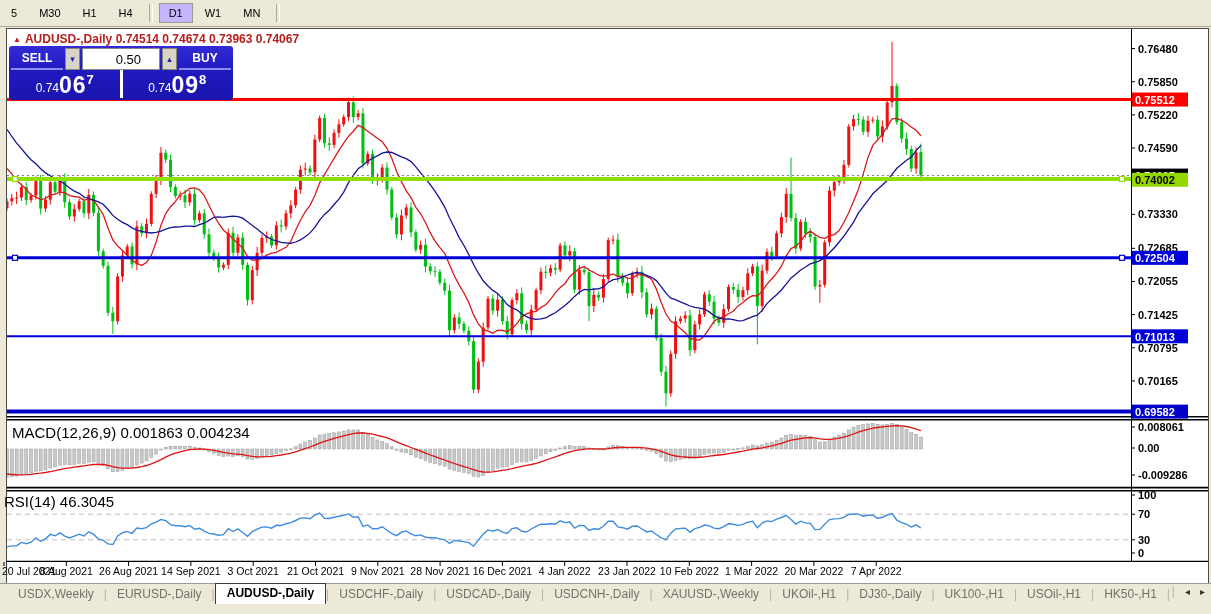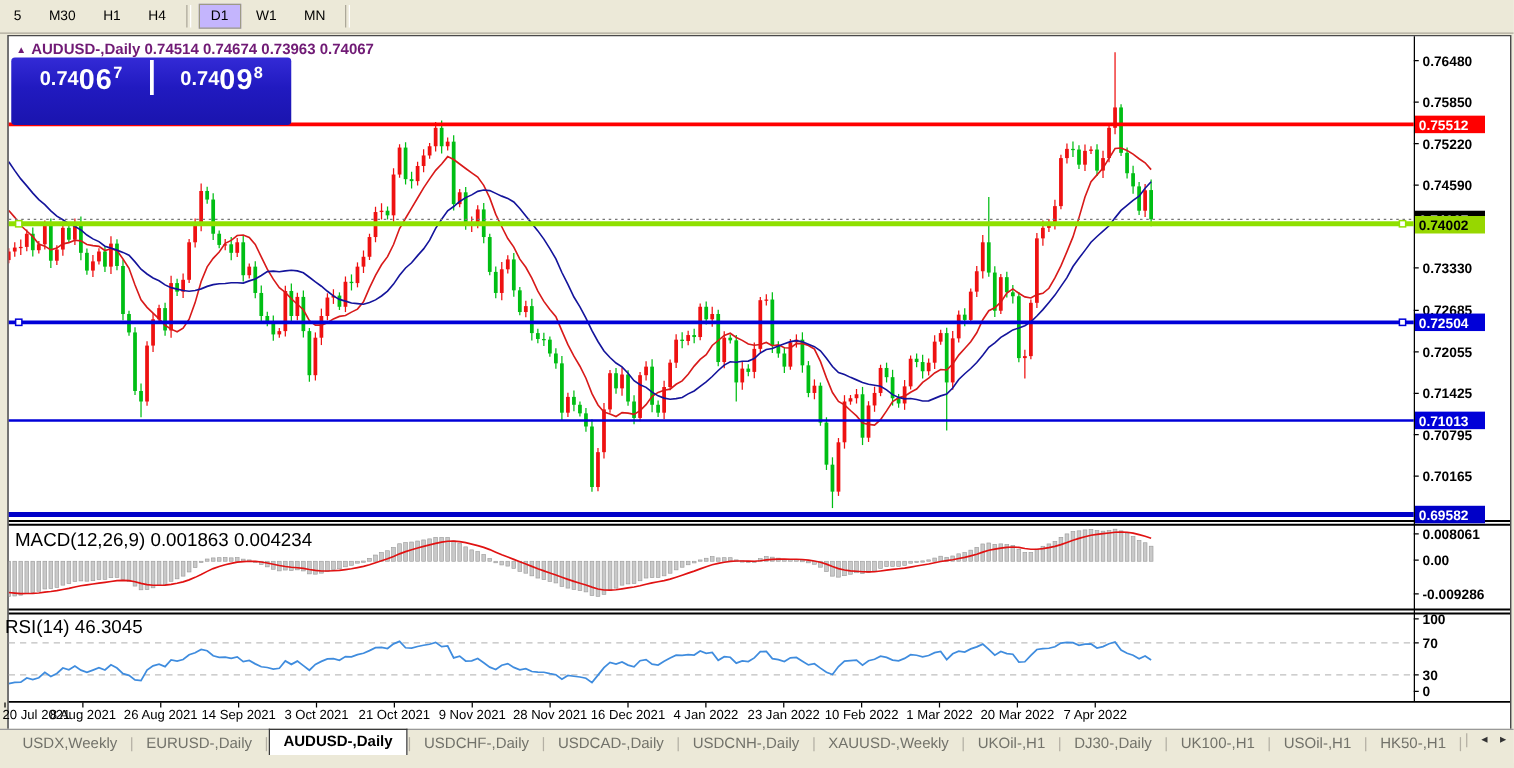--- a/index.html
+++ b/index.html
@@ -18,21 +18,21 @@
   .tb-item.active{background:#c4b5fd;border:1px solid #9d9a85;}
   .tb-sep{width:2px;height:18px;border-left:1px solid #ACA899;border-right:1px solid #fff;margin:0 5px;}
   
   .chart-frame{
     position:absolute;left:6px;top:28px;width:1203px;height:574px;
     background:#fff;border:1px solid #4a4a4a;box-sizing:border-box;
   }
   svg{position:absolute;left:0;top:0;}
   
   .chart-title{
-    position:absolute;left:13px;top:32px;font-size:12px;font-weight:700;color:#701a75;z-index:5;
+    position:absolute;left:13px;top:32px;font-size:12px;font-weight:700;color:#b91c1c;z-index:5;
   }
   .chart-title .tri{font-size:8px;position:relative;top:-1px;margin-right:4px;}
   
   .widget{
     position:absolute;left:9px;top:46px;width:224px;height:54px;z-index:6;
     background:linear-gradient(180deg,#332ad6 0%,#211ac0 45%,#1a14ae 100%);
     border-radius:3px;padding:2px;box-sizing:border-box;
   }
   .w-row1{display:flex;height:22px;gap:2px;align-items:stretch;}
   .w-btn{
@@ -45,21 +45,21 @@
     font-size:9px;line-height:9px;cursor:pointer;padding:0;
   }
   .w-vol{
     flex:1;background:#fff;border:1px solid #888;color:#000;
     font-size:13px;display:flex;align-items:center;justify-content:flex-end;
     padding-right:18px;
   }
   .w-row2{display:flex;height:28px;margin-top:0;}
   .w-price{flex:1;display:flex;align-items:flex-end;justify-content:center;color:#fff;cursor:pointer;}
   .w-gap{flex:0 0 3px;background:#fff;margin:0 1px;}
-  .w-sm{font-size:16px;font-weight:700;margin-bottom:3px;}
+  .w-sm{font-size:12px;font-weight:400;margin-bottom:3px;}
   .w-big{font-size:23px;font-weight:700;line-height:26px;letter-spacing:1px;}
   .w-sup{font-size:13px;font-weight:700;position:relative;top:-11px;}
   
   .pane-label{position:absolute;font-size:15px;color:#000;z-index:5;}
   
   .tabbar{
     position:absolute;left:0;top:583px;width:1211px;height:21px;
     background:#ECE9D8;border-top:1px solid #999;box-sizing:border-box;
     display:flex;align-items:flex-end;font-size:12px;padding-left:8px;
   }
@@ -781,20 +781,27 @@
       <line x1="813.9" y1="562" x2="813.9" y2="566" stroke="#000"></line>
       <text x="813.9" y="575" text-anchor="middle" fill="#000" font-size="10.5" font-family="&quot;Liberation Sans&quot;,sans-serif">20 Mar 2022</text>
       <line x1="876.1999999999999" y1="562" x2="876.1999999999999" y2="566" stroke="#000"></line>
       <text x="876.1999999999999" y="575" text-anchor="middle" fill="#000" font-size="10.5" font-family="&quot;Liberation Sans&quot;,sans-serif">7 Apr 2022</text>
     </g>
   </svg>
 
 <div class="chart-title"><span class="tri">▲</span><span>AUDUSD-,Daily</span>&nbsp;<span>0.74514 0.74674 0.73963 0.74067</span></div>
 
 <div class="widget">
+  <div class="w-row1">
+    <button class="w-btn">SELL</button>
+    <button class="w-spin"><span>▾</span></button>
+    <div class="w-vol">0.50</div>
+    <button class="w-spin"><span>▴</span></button>
+    <button class="w-btn">BUY</button>
+  </div>
   <div class="w-row2">
     <div class="w-price">
         <span class="w-sm">0.74</span>
         <span class="w-big">06</span>
         <span class="w-sup">7</span>
       </div>
     <div class="w-gap"></div>
     <div class="w-price">
         <span class="w-sm">0.74</span>
         <span class="w-big">09</span>

